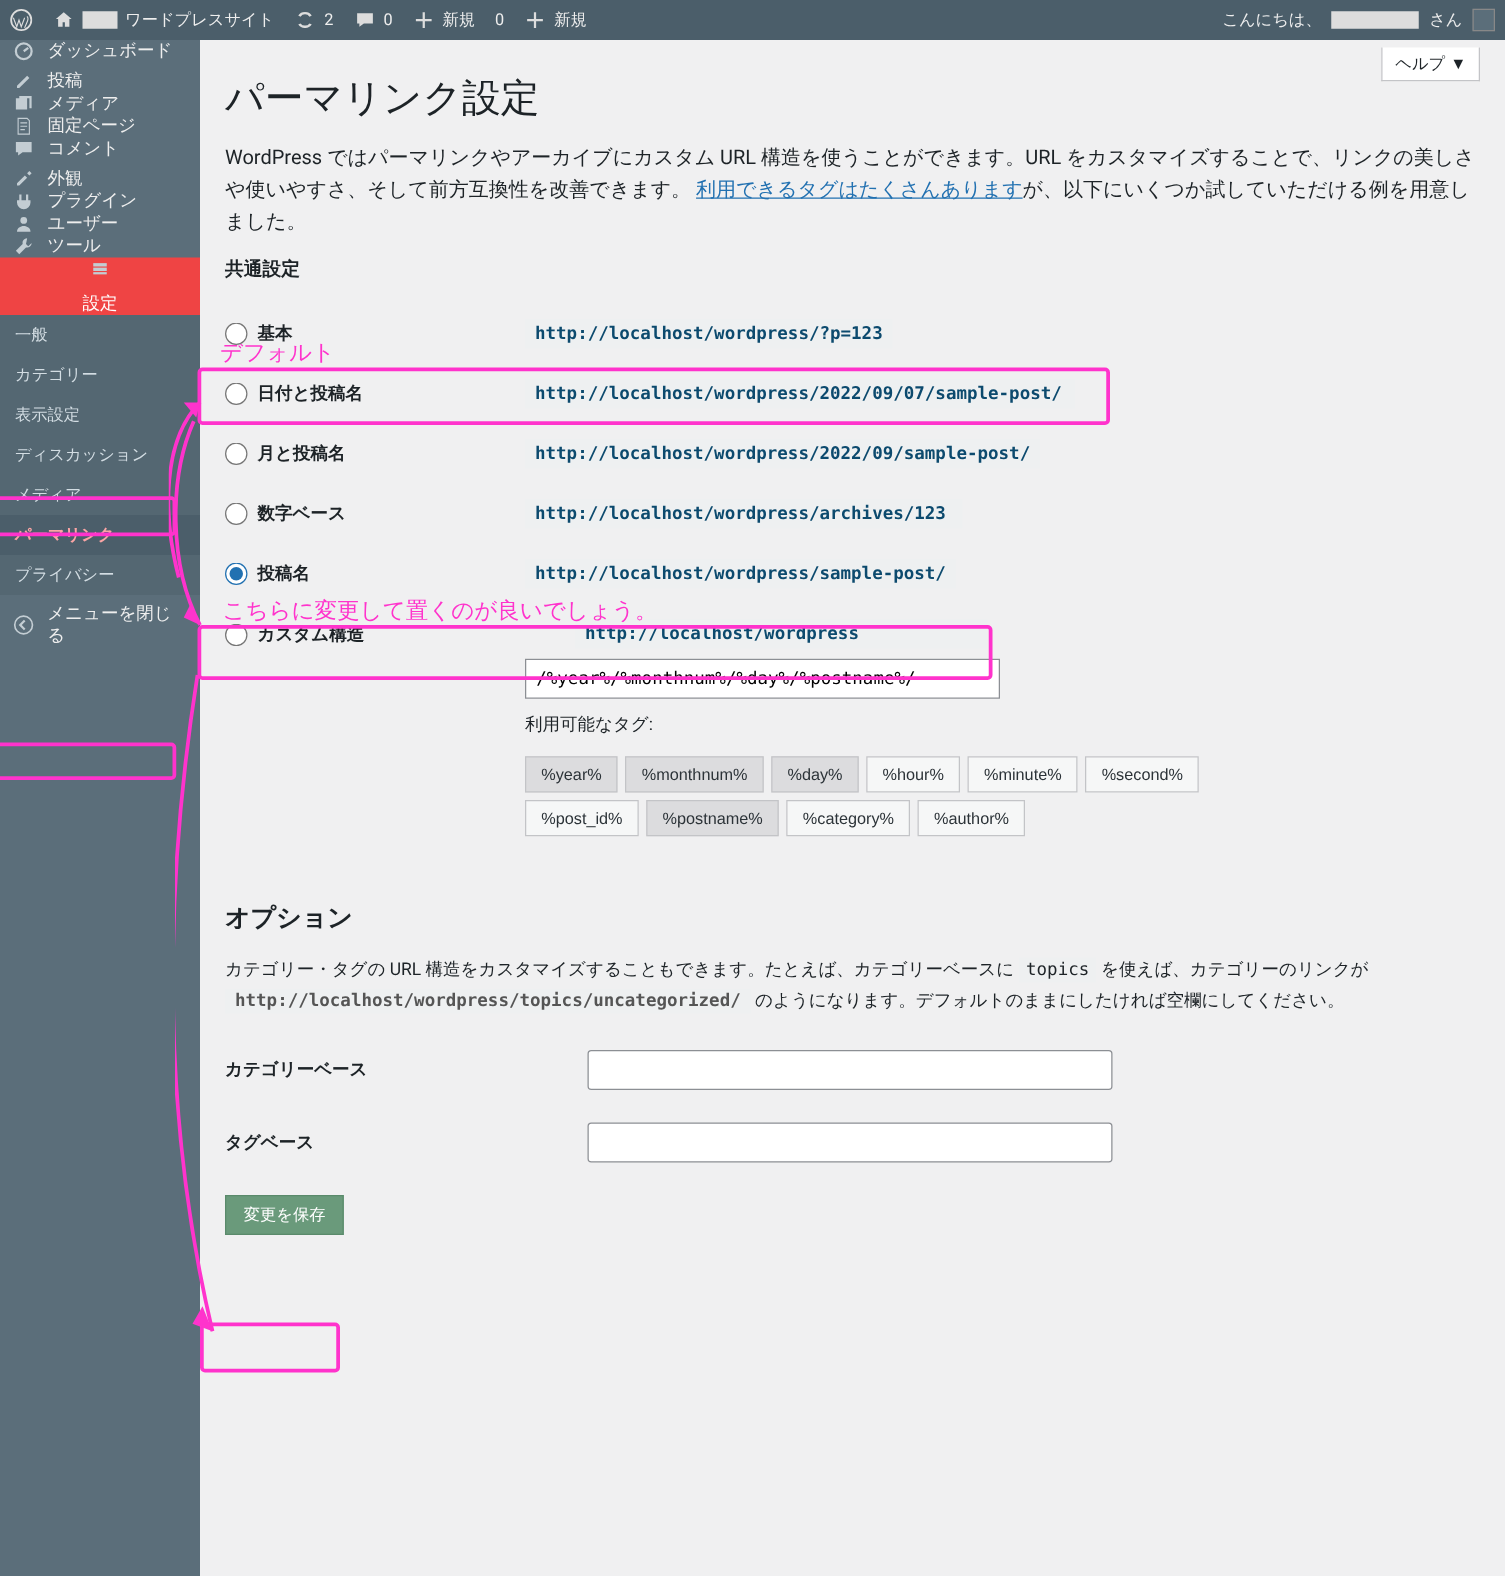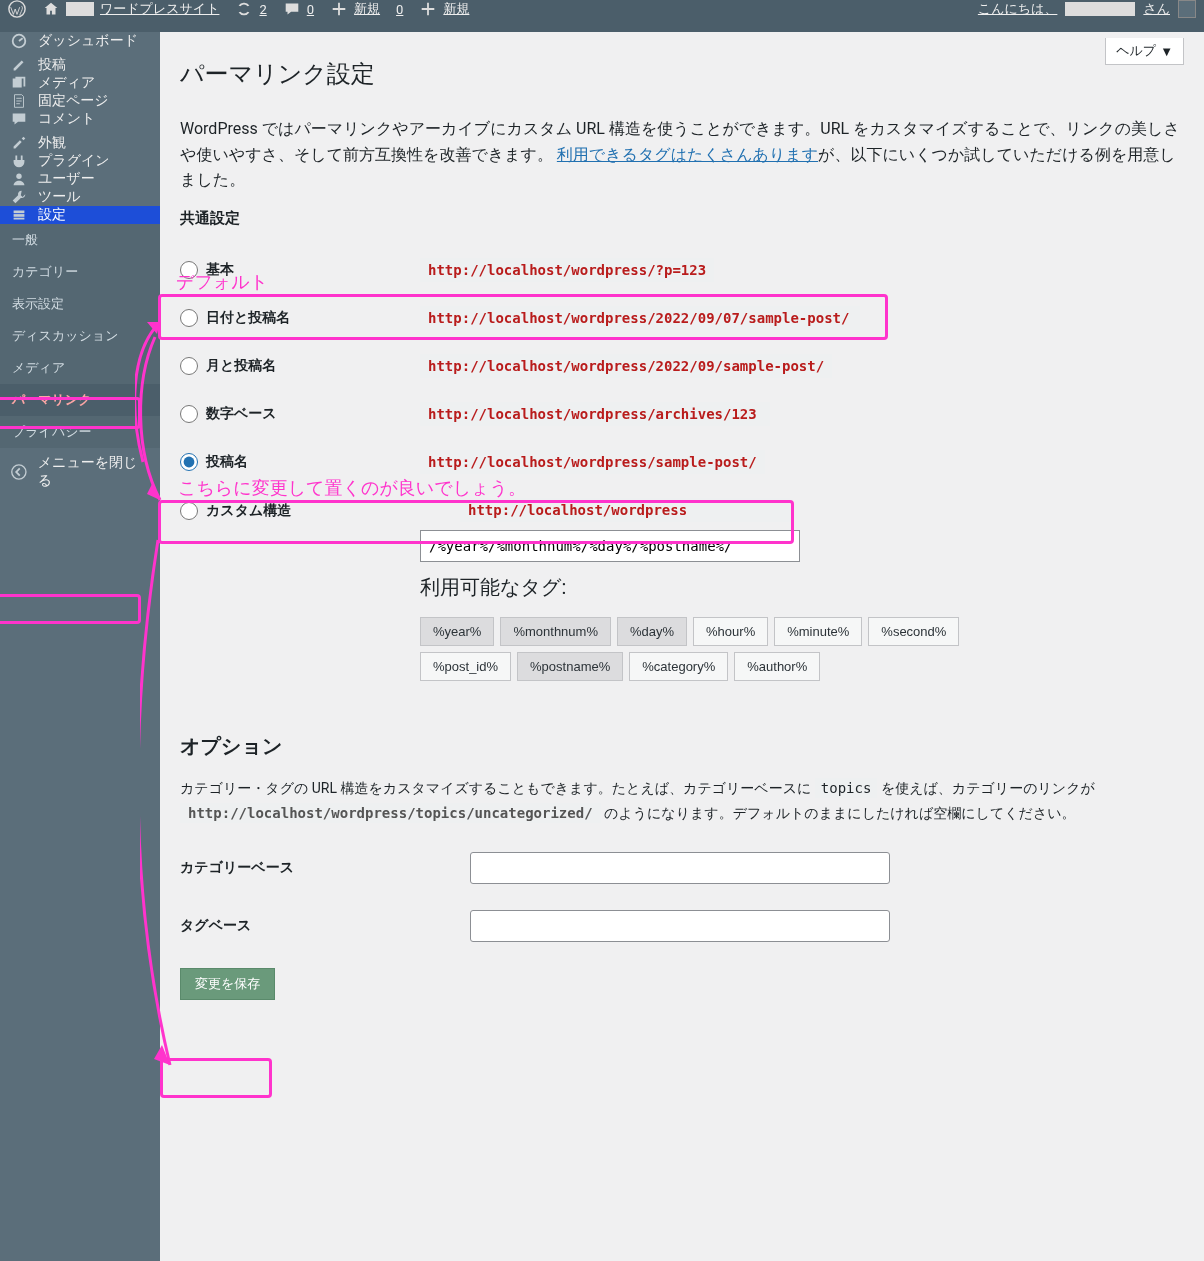--- a/index.html
+++ b/index.html
@@ -1,54 +1,54 @@
 <!DOCTYPE html>
 <html><head>
 <meta charset="utf-8">
 <style>
   * { box-sizing: border-box; margin: 0; padding: 0; }
   body { font-family: -apple-system, BlinkMacSystemFont, "Segoe UI", Roboto, "Hiragino Kaku Gothic Pro", "Yu Gothic", sans-serif; font-size: 13px; color: #1d2327; background: #f0f0f1; width: 1204px; }
   
   
-  .adminbar { background: #4b5e6a; color: #eee; height: 32px; display: flex; align-items: flex-start; padding: 0 8px; font-size: 13px; text-decoration: underline; }
+  .adminbar { background: #4b5e6a; color: #eee; height: 32px; display: flex; align-items: center; padding: 0 8px; font-size: 13px; }
   .adminbar .left { display: flex; align-items: center; gap: 16px; }
   .adminbar .left .item { display: flex; align-items: center; gap: 6px; cursor: pointer; }
   .adminbar svg { width: 18px; height: 18px; fill: #ddd; }
   .adminbar .right { margin-left: auto; display: flex; align-items: center; gap: 8px; }
   .adminbar .blank { background:#ddd; display:inline-block; height:14px; }
   .adminbar .avatar { width:18px; height:18px; background:#5b6e7a; border:1px solid #888; }
   
   .wrap { display: flex; }
   
   
   .sidebar { width: 160px; background: #5b6e7a; color: #fff; min-height: 1229px; font-size: 14px; position:relative; }
   .sidebar .menu-item { display: flex; align-items: center; gap: 10px; padding: 0 10px; cursor: pointer; color:#eee; }
   .sidebar .menu-item svg { width:18px; height:18px; fill:#c3cdd3; }
-  .sidebar .menu-item.current { background:#1d4ed8; color:#fff; }
+  .sidebar .menu-item.current { background:#ef4444; color:#fff;flex-direction:column; }
   .sidebar .submenu { background:#546772; }
   .sidebar .submenu .sub { padding: 7px 12px; font-size:13px; color:#d3dde3; cursor:pointer; }
   .sidebar .submenu .sub.current { color:#fca5a5; font-weight:600; background:#4b5e6a; }
   .sidebar .sep { height:6px; }
   .sidebar .current-pointer::after { content:''; position:absolute; right:-8px; top:50%; margin-top:-8px; border:8px solid transparent; border-right-color:#f0f0f1; }
   
   
   .main { flex: 1; padding: 10px 20px 40px 20px; background: #f0f0f1; position: relative; }
   .help-tab { position:absolute; right:20px; top:6px; background:#fff; border:1px solid #c3c4c7; border-top:none; padding:4px 10px; font-size:13px; cursor:pointer; display:flex; align-items:center; gap:4px; }
-  h1.title { font-size: 24px; font-weight: 400; margin: 16px 0 26px 0; font-family: Liberation Serif, serif; }
+  h1.title { font-size: 31px; font-weight: 400; margin: 16px 0 13px 0; font-family: Liberation Serif, serif; }
   .intro { font-size:16px; line-height:1.6; margin-bottom: 16px; }
   .intro a { color:#2271b1; text-decoration:underline; }
   h2.section { font-size:15px; font-weight:600; margin: 8px 0 18px 0; }
   
   .opt-row { display:flex; align-items:center; padding: 12px 0; }
   .opt-row .radio-col { width: 240px; display:flex; align-items:center; gap:8px; font-weight:600; font-size:14px; }
   .opt-row input[type=radio] { width:18px; height:18px; accent-color:#2271b1;}
   .opt-row .example { display:flex; flex-direction:column; gap:8px; }
-  .opt-row code.url { background:#eef0f1; padding:4px 8px; font-family: Consolas, monospace; font-size:14px; font-weight:600; color:#b91c1c; display:inline-block; }
+  .opt-row code.url { background:#eef0f1; padding:4px 8px; font-family: Consolas, monospace; font-size:14px; font-weight:600; color:#0c4a6e; display:inline-block; }
   .opt-row .custom-input { width: 380px; height:32px; border:1px solid #8c8f94; font-family:Consolas,monospace; font-size:14px; padding:0 8px; }
-  .tags-label { font-size:20px; margin-top:4px; }
+  .tags-label { font-size:14px; margin-top:4px; }
   .tags { display:flex; flex-wrap:wrap; gap:6px; margin-top:8px; }
   .tags button { background:#f6f7f7; border:1px solid #c3c4c7; padding:6px 12px; font-size:13px; cursor:pointer; color:#2c3338; }
   .tags button.active { background:#dcdcde; }
   
   h2.option-title { font-size:20px; font-weight:600; margin:40px 0 16px 0; }
   .opt-desc { font-size:14px; line-height:1.8; }
   .opt-desc code { background:#eef0f1; padding:2px 6px; font-family:Consolas,monospace; }
   .opt-desc .url-ex { background:#eef0f1; padding:2px 8px; font-family:Consolas,monospace; font-weight:600; color:#555; }
   
   .base-row { display:flex; align-items:center; margin:26px 0; }

